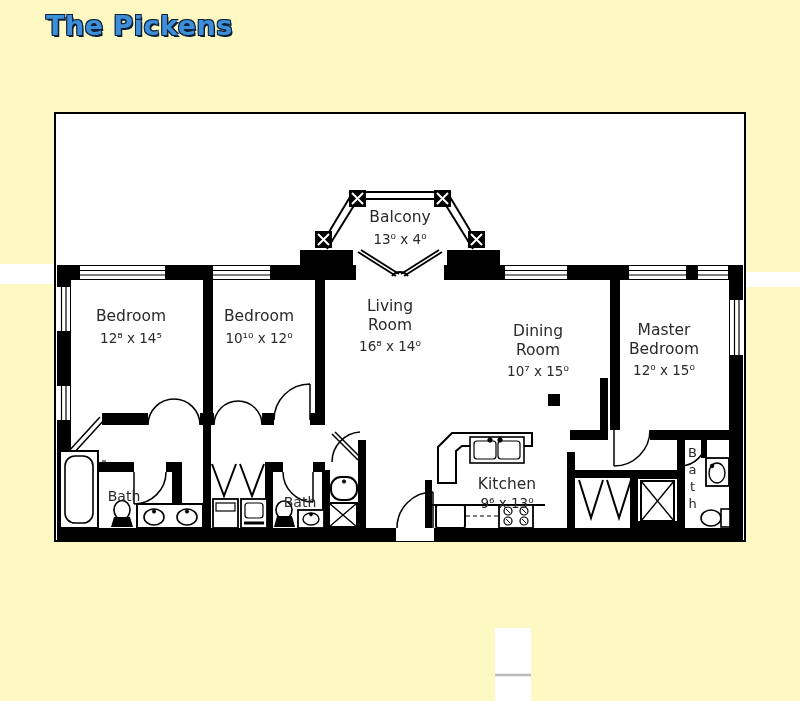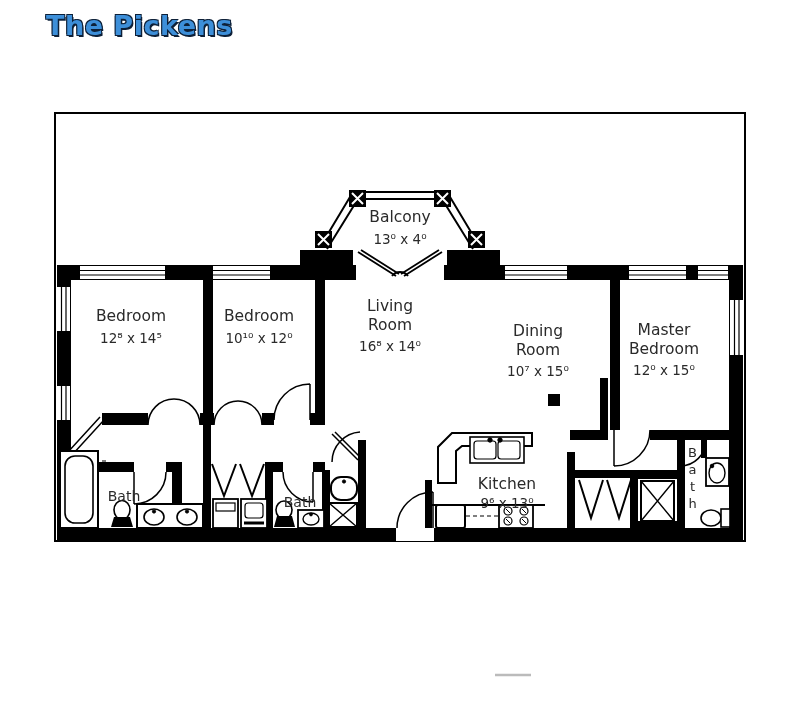--- a/index.html
+++ b/index.html
@@ -1,16 +1,16 @@
 <!DOCTYPE html>
 <html><head>
 <meta charset="utf-8">
 <style>
   html,body{margin:0;padding:0;background:#000;}
-  .stage{position:relative;width:800px;height:701px;background:#ffffff;overflow:hidden;
+  .stage{position:relative;width:800px;height:701px;background:#fef9c3;overflow:hidden;
          font-family:"DejaVu Sans","Liberation Sans",sans-serif;}
   .title{position:absolute;left:46px;top:10px;margin:0;font-size:27px;font-weight:bold;
          letter-spacing:.5px;color:#3d8fd9;
          text-shadow:1.5px 1.5px 0 #0d2038,-1px -1px 0 #0d2038,1px -1px 0 #0d2038,-1px 1px 0 #0d2038;}
   svg{position:absolute;left:0;top:0;}
   svg text{fill:#2a2a2a;}
   .room-name{font-size:15.5px;}
   .room-dims{font-size:13.5px;}
   .bath-name{font-size:14px;}
   .vbath{position:absolute;left:683px;top:445px;width:16px;height:70px;color:#2a2a2a;

